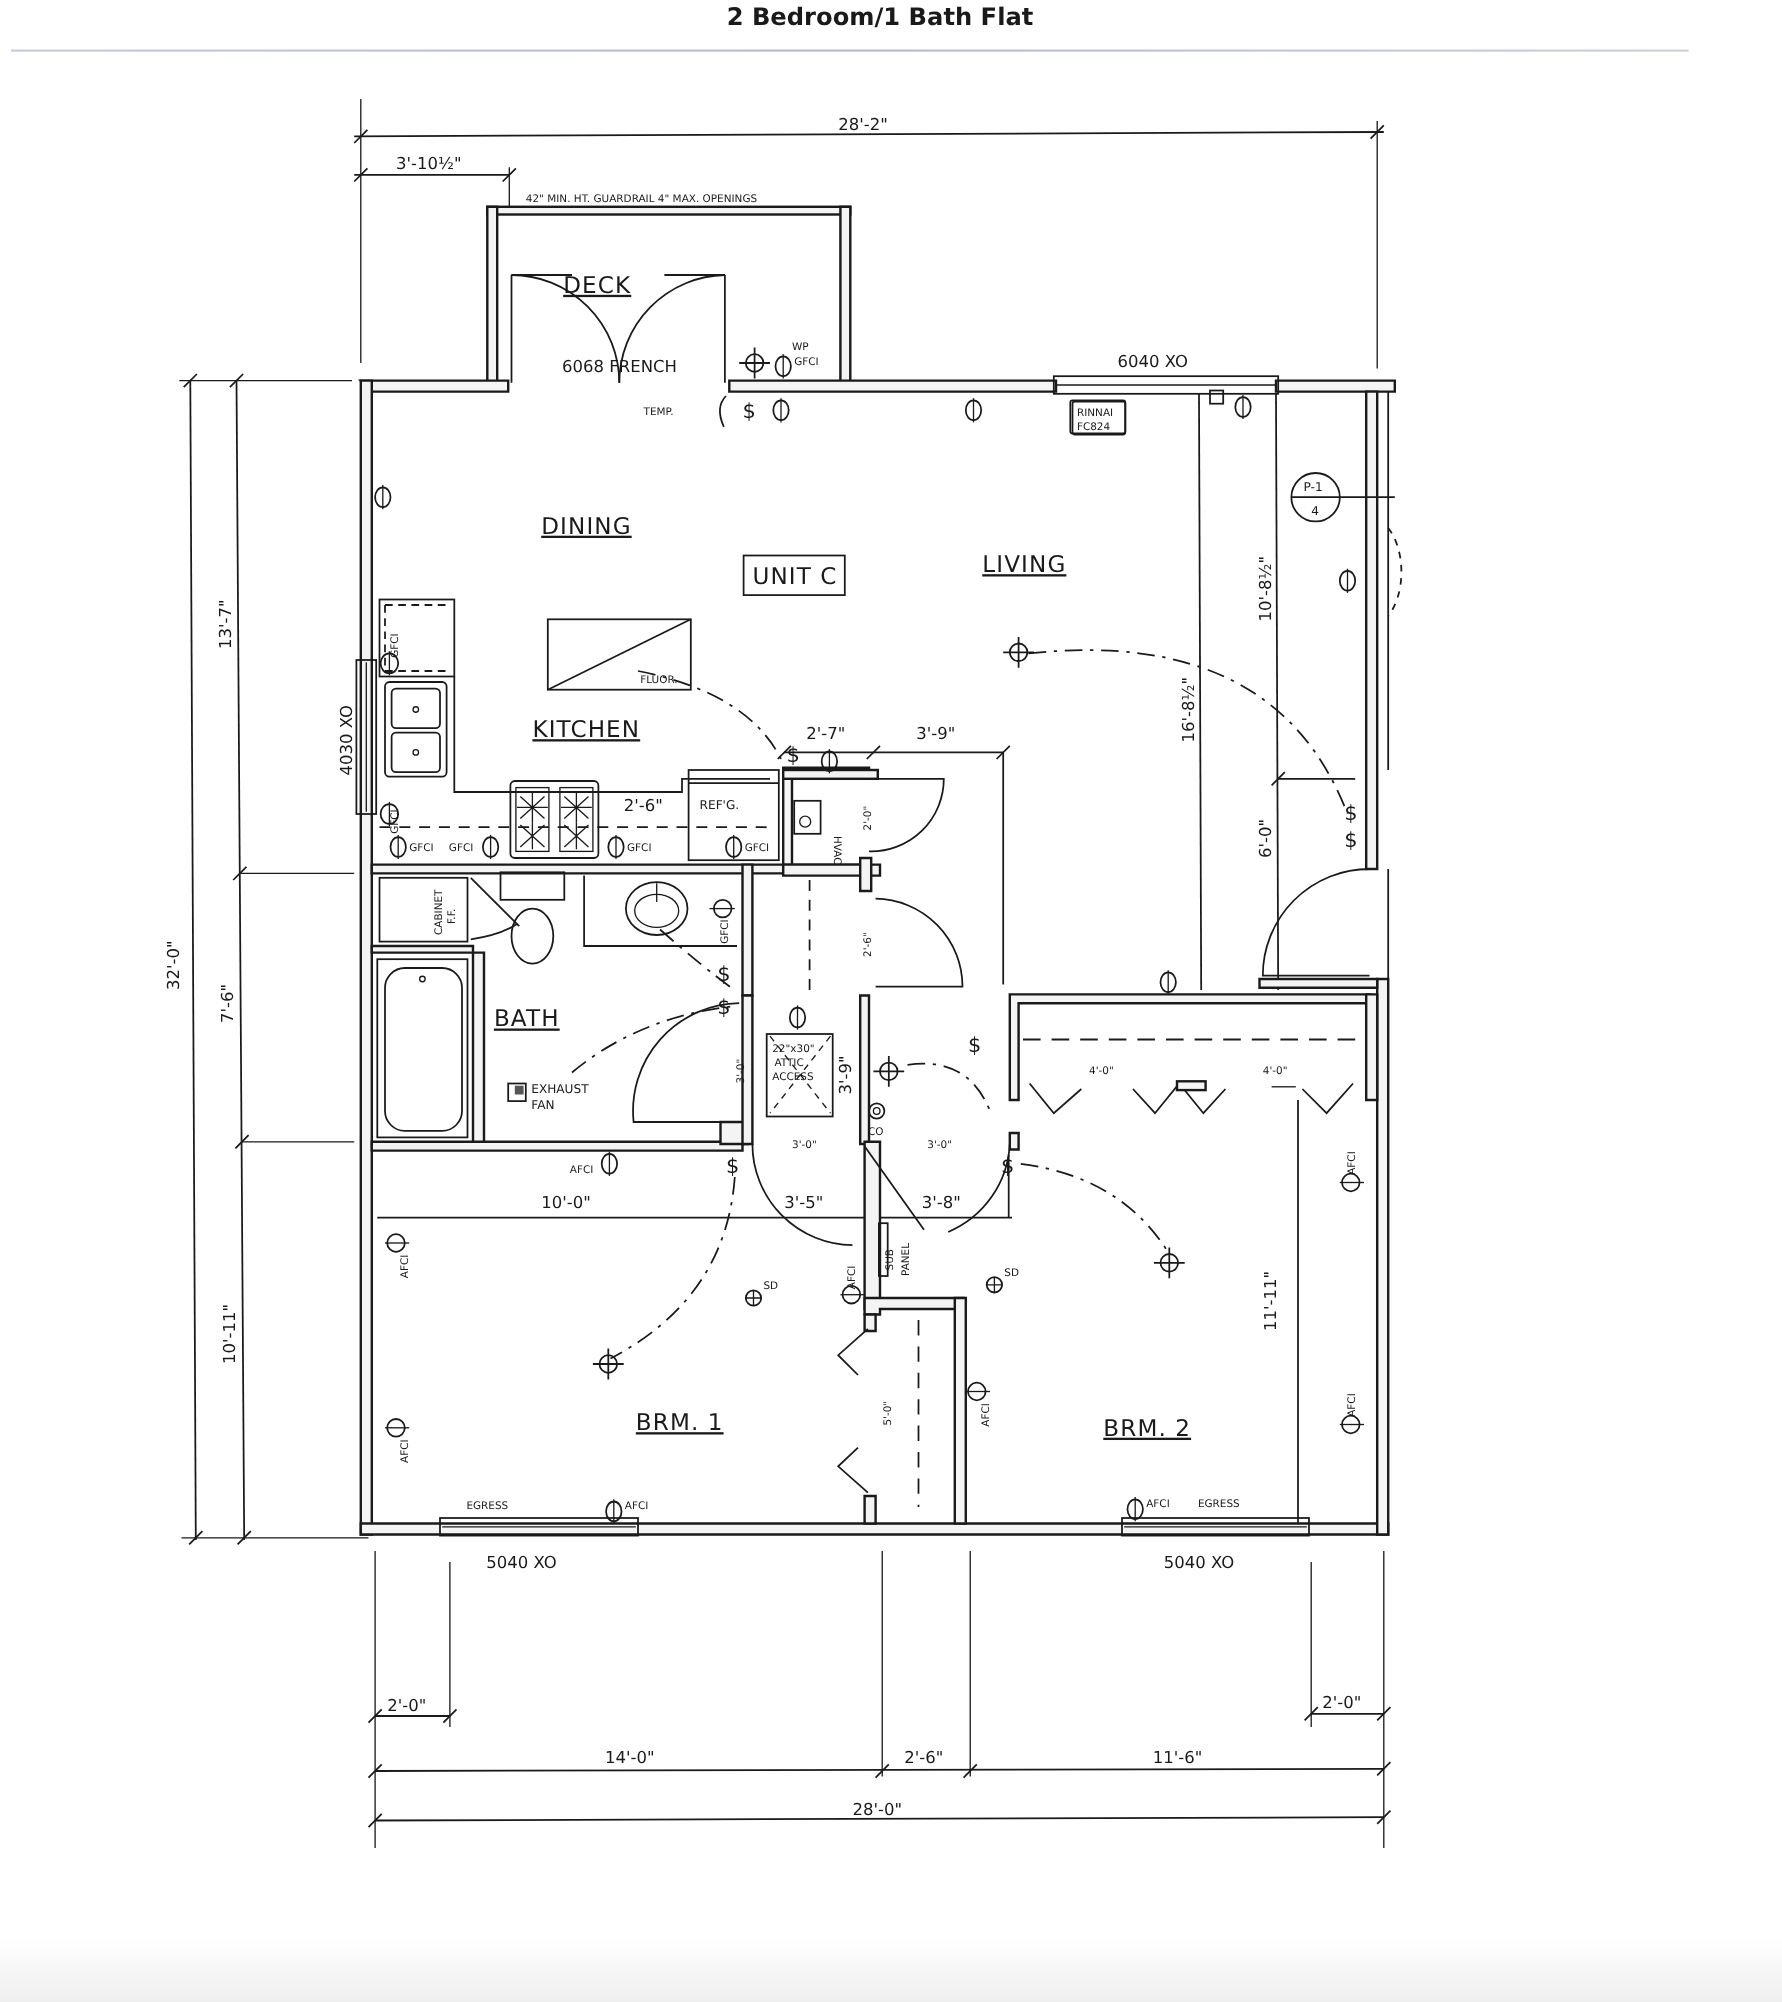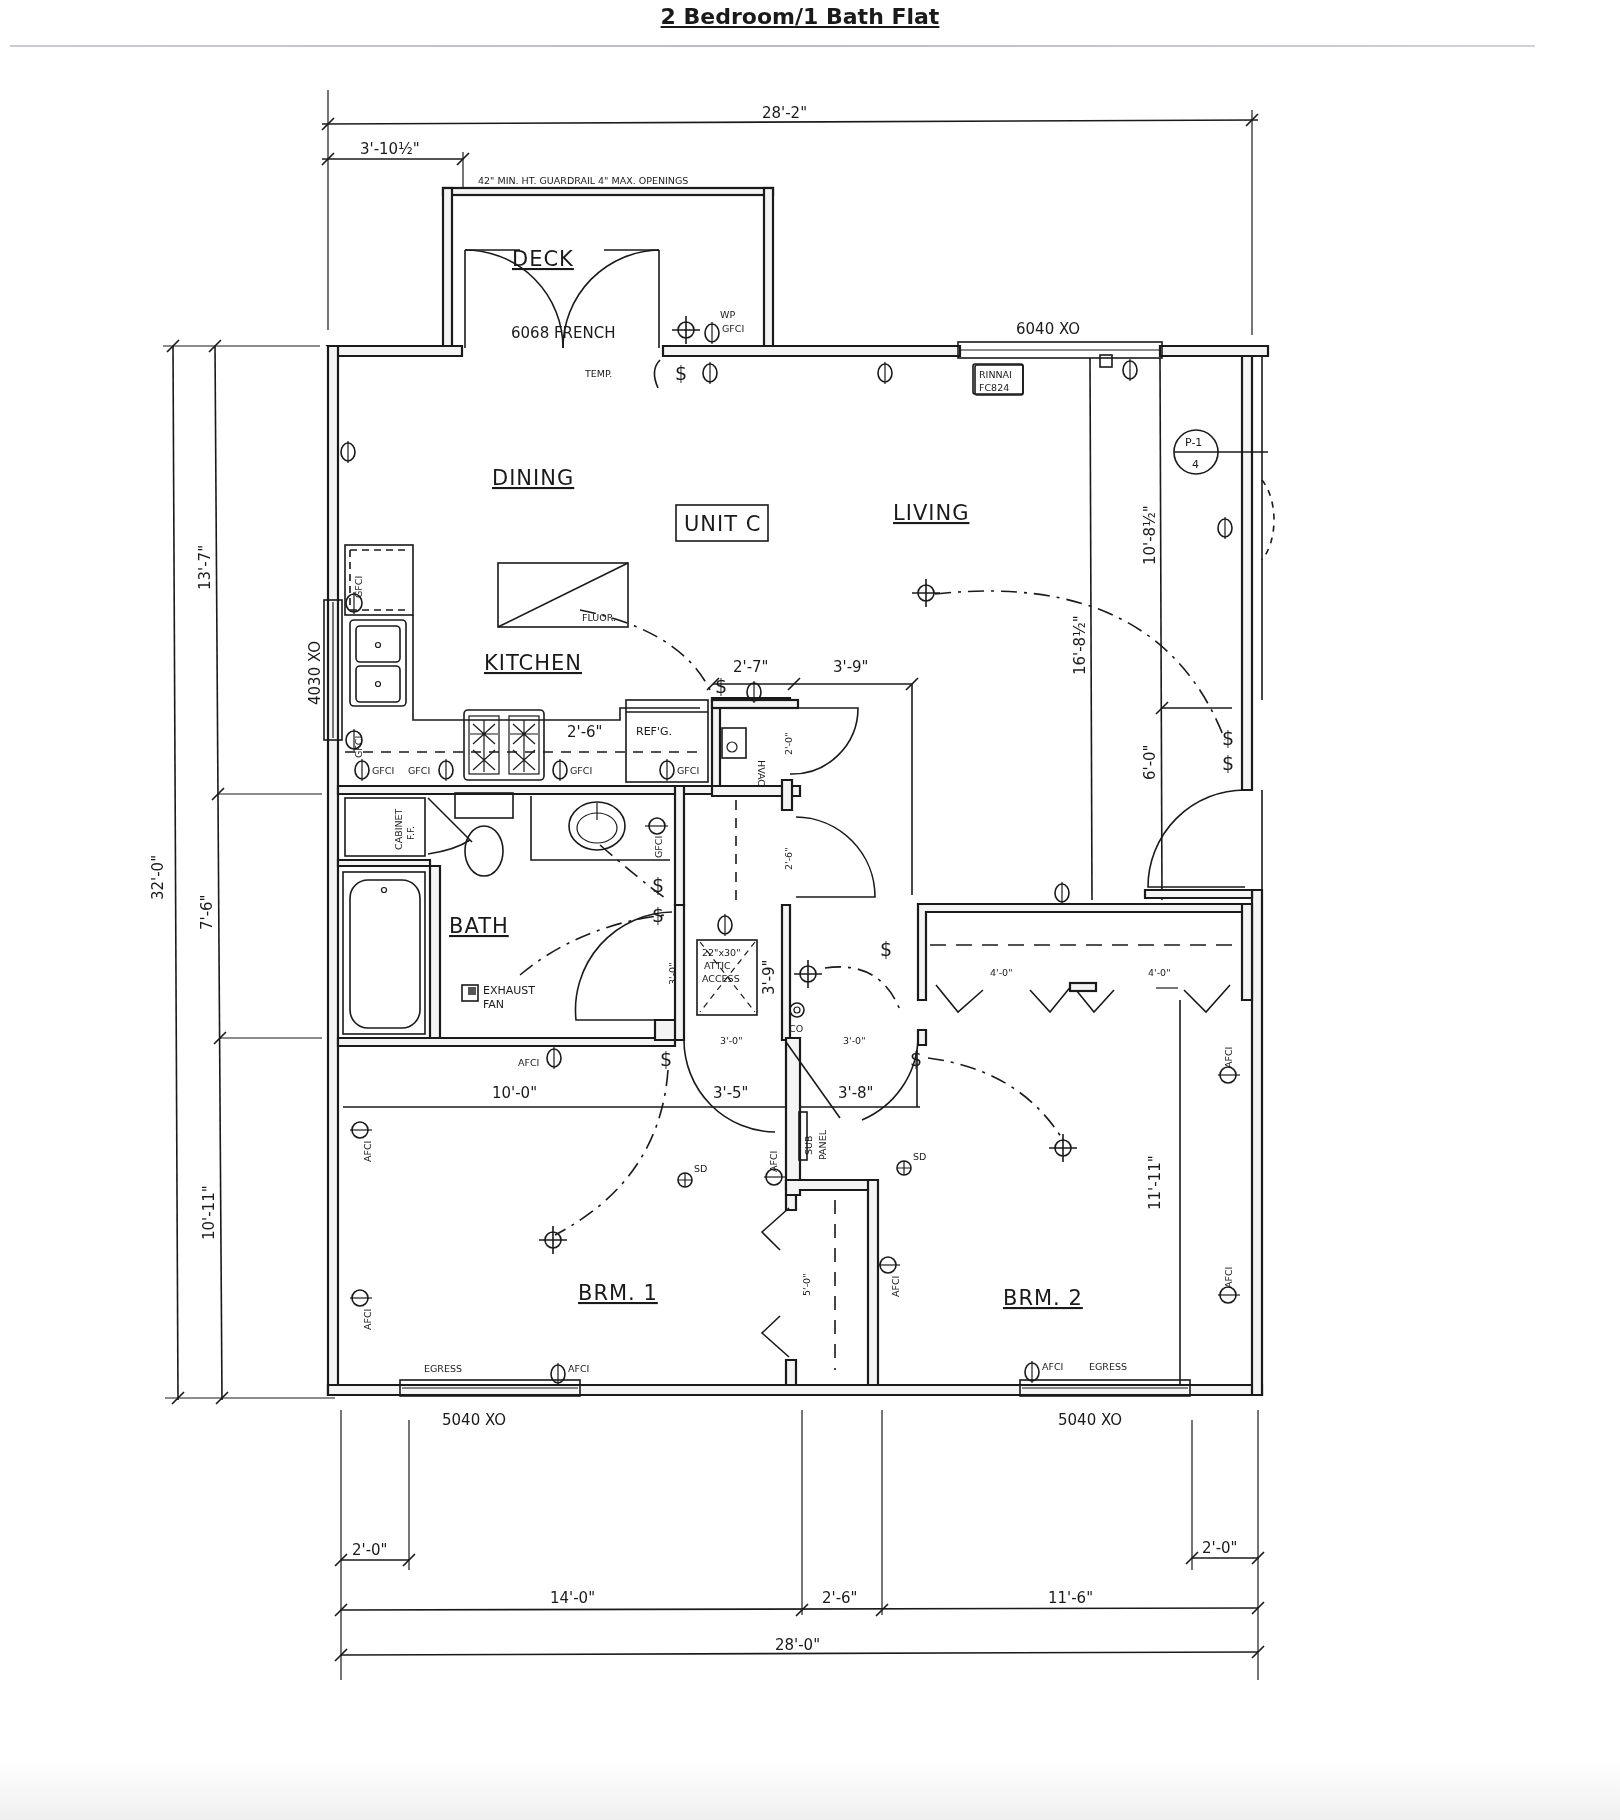--- a/index.html
+++ b/index.html
@@ -1,19 +1,19 @@
 <!DOCTYPE html>
 <html><head>
 <meta charset="utf-8">
 <style>
   html, body { margin: 0; padding: 0; background: #ffffff; }
   body { width: 1620px; height: 1820px; position: relative; overflow: hidden;
          font-family: "Liberation Sans", sans-serif; }
   .page-title { position: absolute; top: 4px; left: 0; width: 1600px; text-align: center;
-         font-family: "DejaVu Sans", sans-serif; font-weight: bold; font-size: 22px; color: #1a1a1a; text-decoration: underline; }
+         font-family: "DejaVu Sans", sans-serif; font-weight: bold; font-size: 22px; color: #1a1a1a; }
   .title-rule { position: absolute; top: 45px; left: 10px; width: 1525px; height: 2px;
          background: linear-gradient(90deg,#c9ccd6,#b9bcc8,#d0d2da); }
   .bottom-fade { position: absolute; left: 0; bottom: 0; width: 1620px; height: 60px;
          background: linear-gradient(#ffffff,#efefef); }
   svg.plan { position: absolute; left: 0; top: 0; }
   svg text { font-family: "DejaVu Sans", sans-serif; fill: #1a1a1a; }
   .lbl { font-size: 19px; letter-spacing: 0.5px; }
   .room { font-size: 21px; letter-spacing: 1px; }
   .sm { font-size: 11px; }
   .xs { font-size: 9.5px; }

